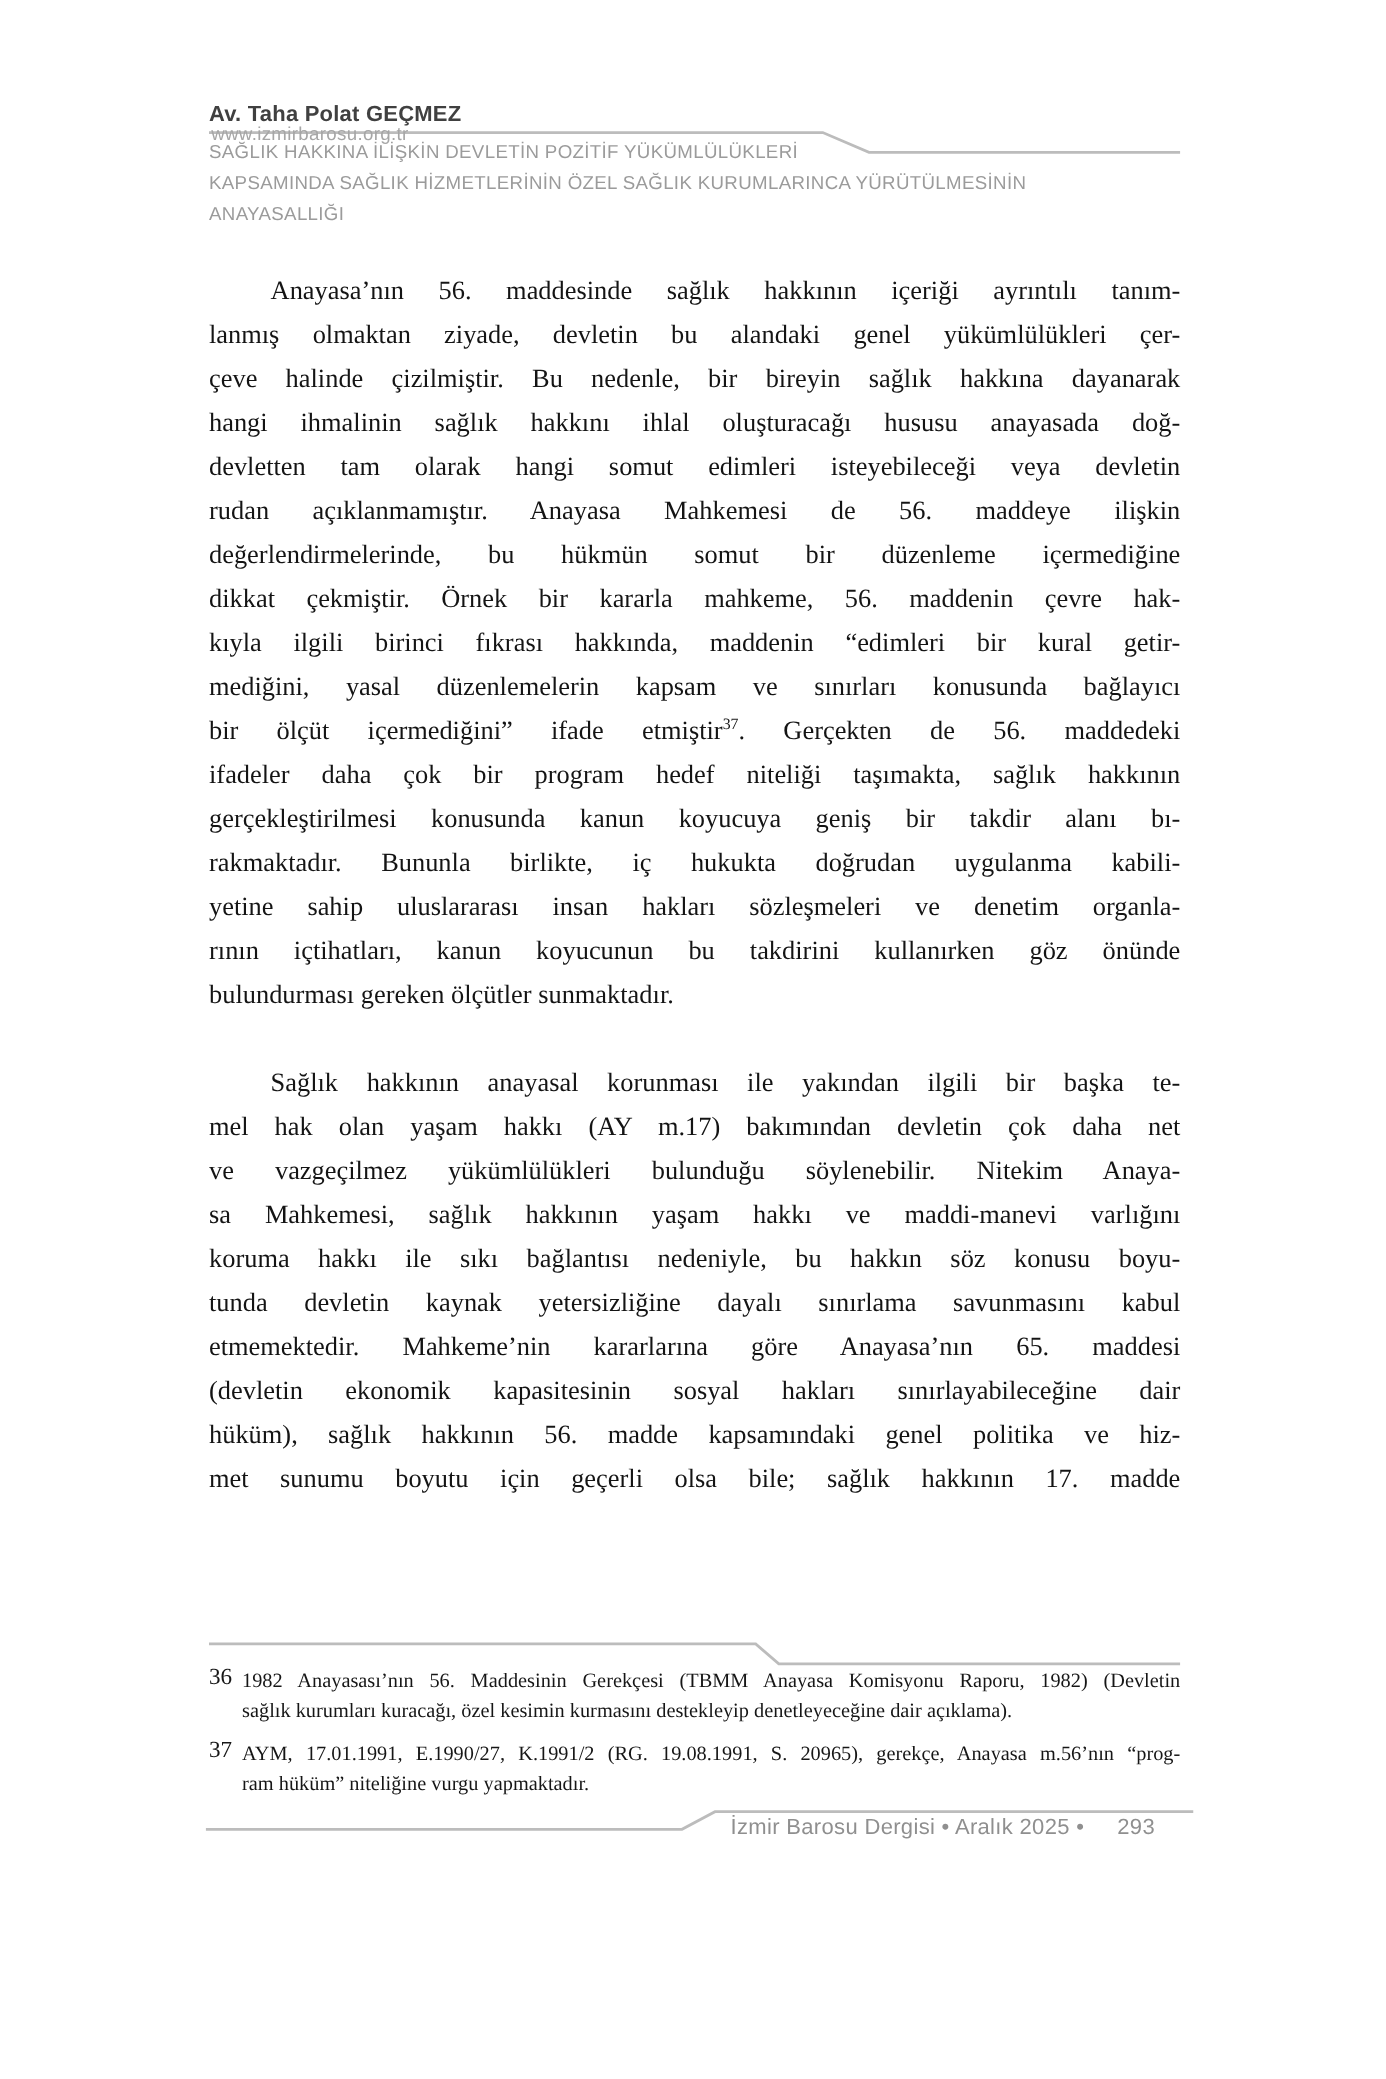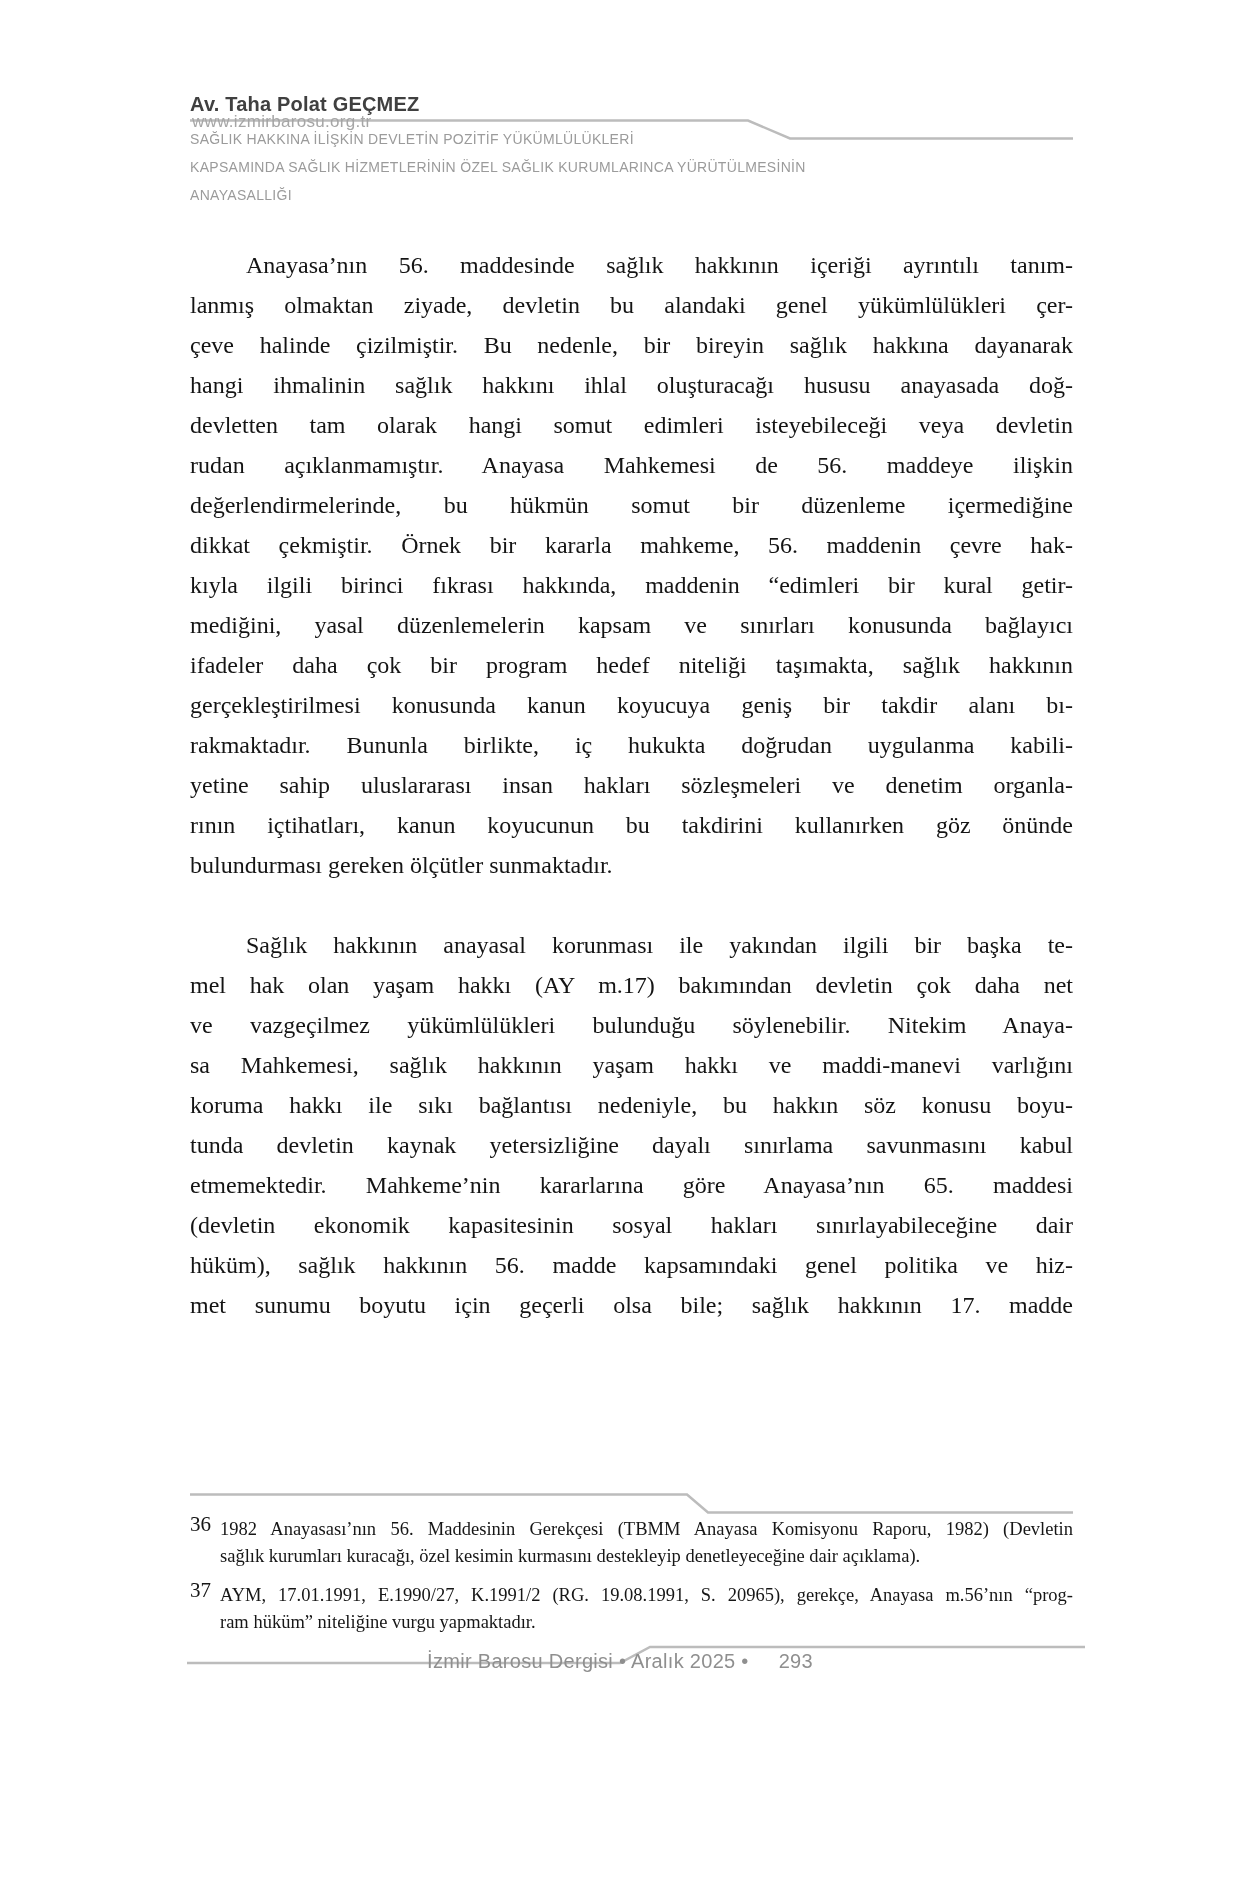--- a/index.html
+++ b/index.html
@@ -18,21 +18,21 @@
   }
   .header-rule{position:absolute;left:190px;top:118px;width:883px;height:24px;}
   .site-url{
     position:absolute;left:192px;top:112px;width:883px;
     font-family:"Liberation Sans","DejaVu Sans",sans-serif;
     font-size:17px;color:#a6a6a6;letter-spacing:.3px;
   }
   .title{
     position:absolute;left:190px;top:125px;width:900px;
     font-family:"Liberation Sans","DejaVu Sans",sans-serif;
-    font-size:14px;line-height:28px;color:#9b9b9b;
+    font-size:17px;line-height:28px;color:#9b9b9b;
     letter-spacing:.3px;white-space:nowrap;
   }
   
   .body-text{position:absolute;left:190px;top:245px;width:883px;color:#141414;}
   .para{margin:0 0 40px 0;}
   .para:last-child{margin-bottom:0;}
   .line{
     font-size:24px;line-height:40px;height:40px;
     text-align:justify;text-align-last:justify;
     white-space:normal;
@@ -46,21 +46,21 @@
   .footnote{display:flex;margin-bottom:12px;}
   .fn-num{
     flex:none;width:30px;font-size:21px;line-height:27px;
     position:relative;top:-5px;
   }
   .fn-lines{flex:1;}
   .fn-lines .line{font-size:18.5px;line-height:27px;height:27px;}
   
   .footer-rule{position:absolute;left:187px;top:1644px;width:898px;height:22px;}
   .footer-text{
-    position:absolute;left:190px;top:1650px;width:860px;text-align:center;
+    position:absolute;left:190px;top:1650px;width:860px;text-align:right;
     font-family:"Liberation Sans","DejaVu Sans",sans-serif;
     font-size:20px;color:#8f8f8f;letter-spacing:.3px;
   }
   .footer-text .page-number{display:inline-block;margin-left:30px;}
   .rule{stroke:#bcbcbc;stroke-width:2.5;fill:none;}
 </style>
 </head>
 <body>
 
 <div class="page">
@@ -84,20 +84,21 @@
         <div class="line">Anayasa’nın 56. maddesinde sağlık hakkının içeriği ayrıntılı tanım-</div>
         <div class="line">lanmış olmaktan ziyade, devletin bu alandaki genel yükümlülükleri çer-</div>
         <div class="line">çeve halinde çizilmiştir. Bu nedenle, bir bireyin sağlık hakkına dayanarak</div>
         <div class="line">hangi ihmalinin sağlık hakkını ihlal oluşturacağı hususu anayasada doğ-</div>
         <div class="line">devletten tam olarak hangi somut edimleri isteyebileceği veya devletin</div>
         <div class="line">rudan açıklanmamıştır. Anayasa Mahkemesi de 56. maddeye ilişkin</div>
         <div class="line">değerlendirmelerinde, bu hükmün somut bir düzenleme içermediğine</div>
         <div class="line">dikkat çekmiştir. Örnek bir kararla mahkeme, 56. maddenin çevre hak-</div>
         <div class="line">kıyla ilgili birinci fıkrası hakkında, maddenin “edimleri bir kural getir-</div>
         <div class="line">mediğini, yasal düzenlemelerin kapsam ve sınırları konusunda bağlayıcı</div>
+        <div class="line">bir ölçüt içermediğini” ifade etmiştir<sup>37</sup>. Gerçekten de 56. maddedeki</div>
         <div class="line">ifadeler daha çok bir program hedef niteliği taşımakta, sağlık hakkının</div>
         <div class="line">gerçekleştirilmesi konusunda kanun koyucuya geniş bir takdir alanı bı-</div>
         <div class="line">rakmaktadır. Bununla birlikte, iç hukukta doğrudan uygulanma kabili-</div>
         <div class="line">yetine sahip uluslararası insan hakları sözleşmeleri ve denetim organla-</div>
         <div class="line">rının içtihatları, kanun koyucunun bu takdirini kullanırken göz önünde</div>
         <div class="line last">bulundurması gereken ölçütler sunmaktadır.</div>
       </div>
       <div class="para indent">
         <div class="line">Sağlık hakkının anayasal korunması ile yakından ilgili bir başka te-</div>
         <div class="line">mel hak olan yaşam hakkı (AY m.17) bakımından devletin çok daha net</div>

